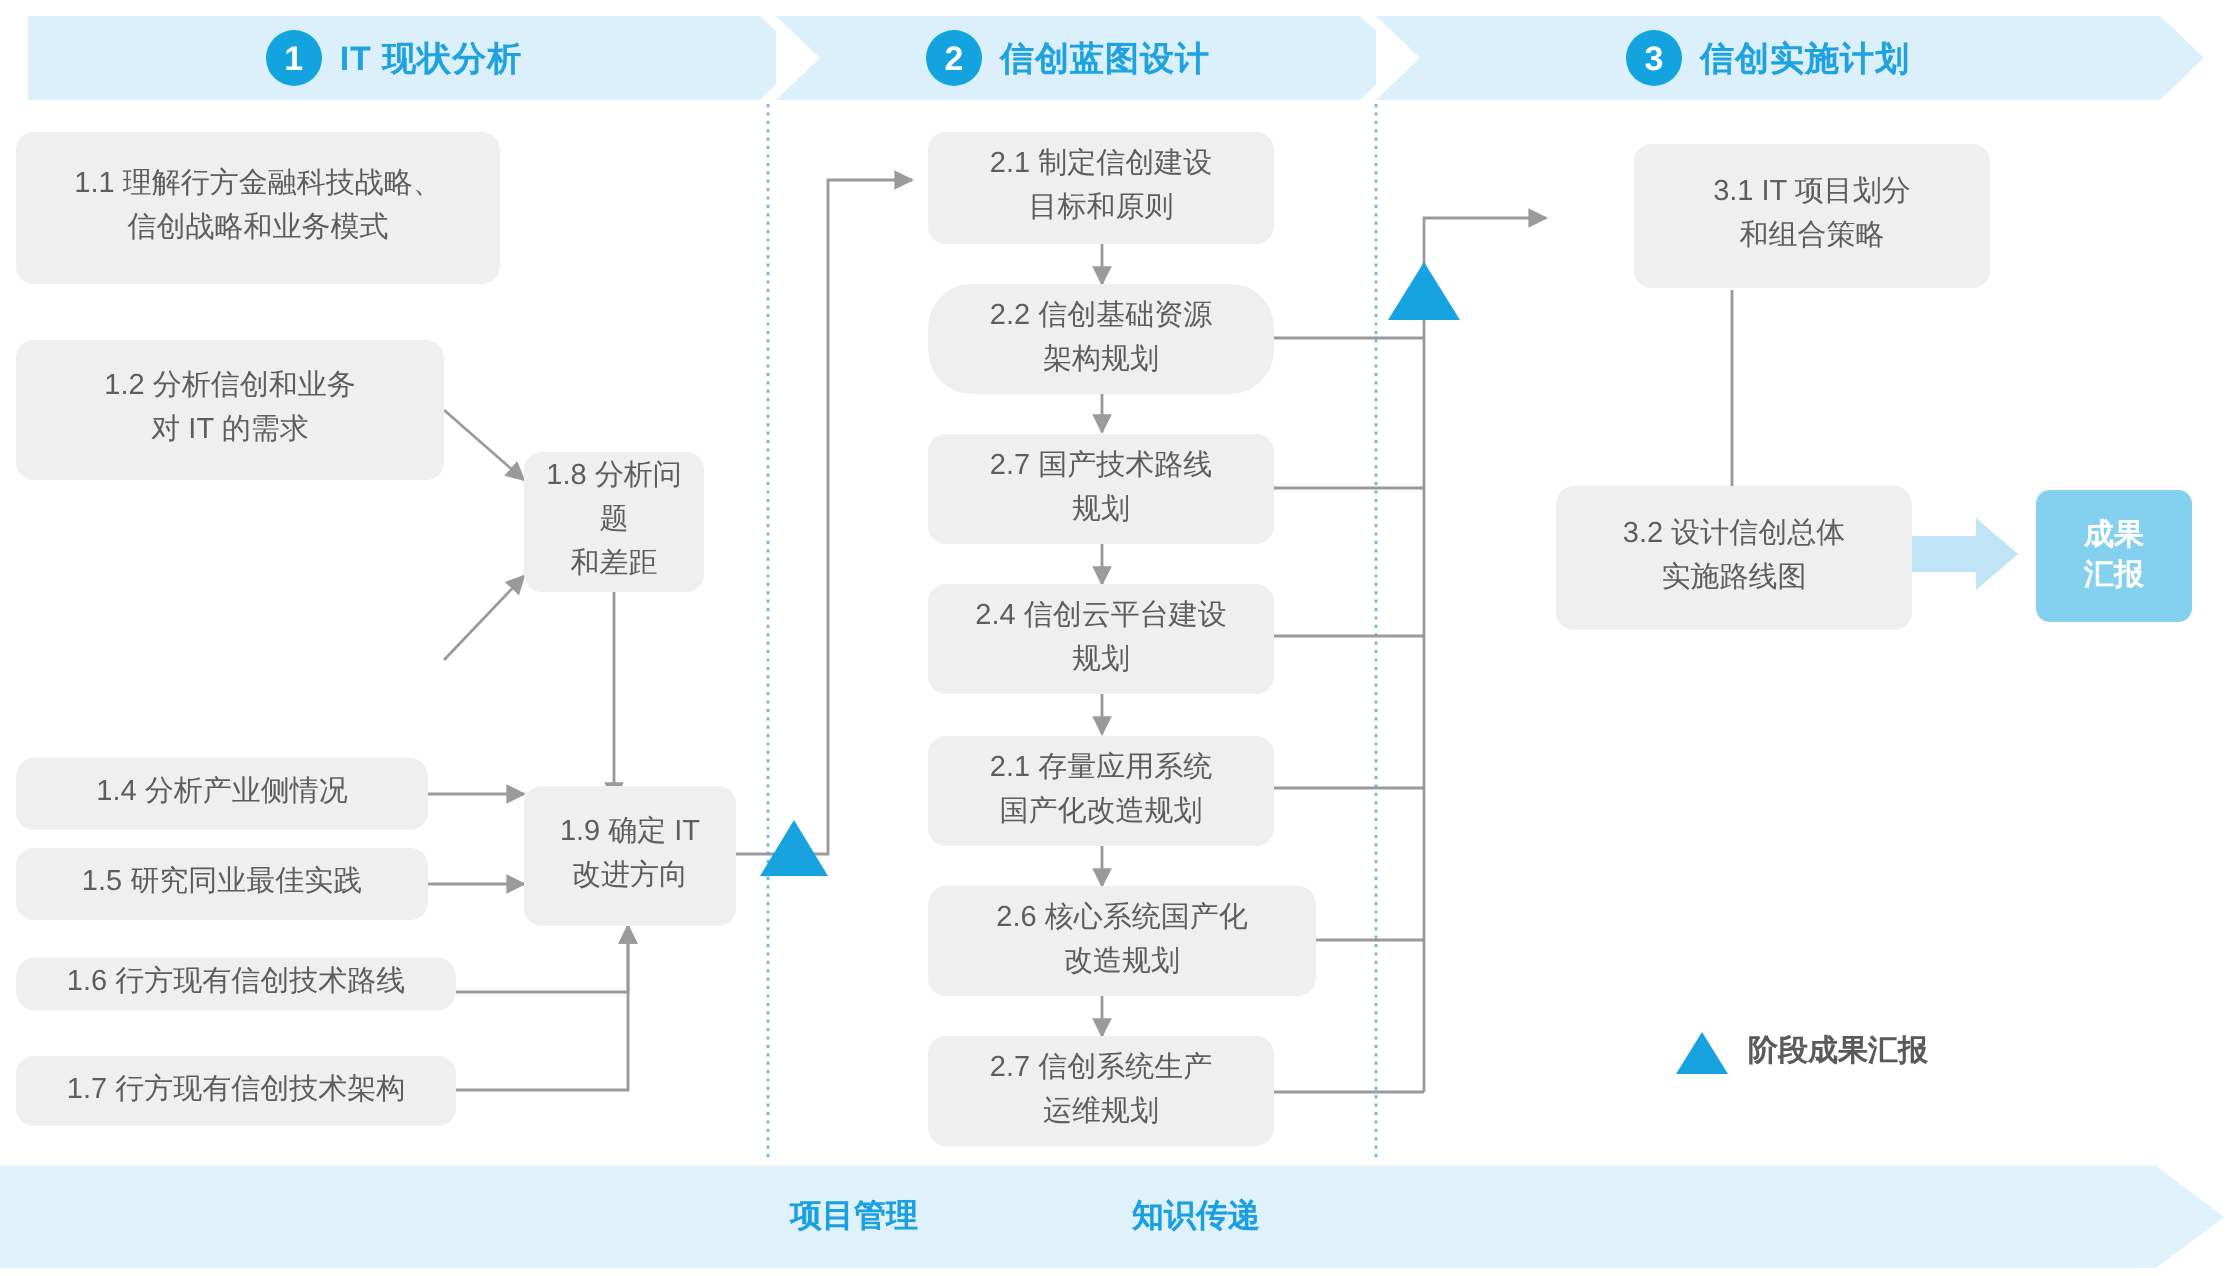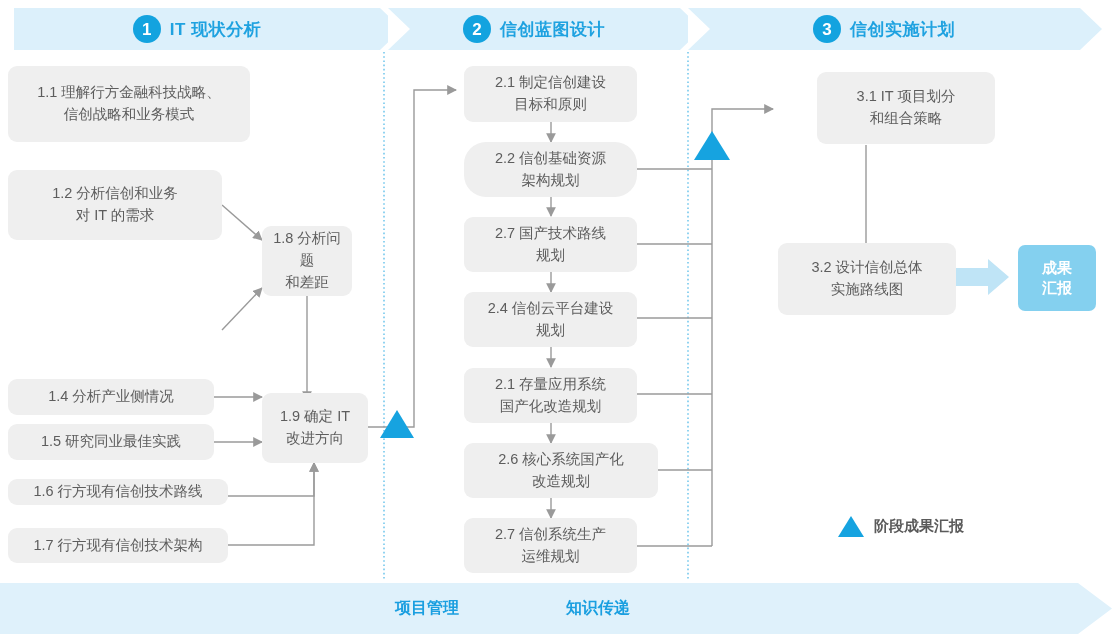--- a/index.html
+++ b/index.html
@@ -78,21 +78,21 @@
     font-size:15px;font-weight:bold;
     line-height:1.35;
     display:flex;align-items:center;justify-content:center;
     text-align:center;
     white-space:pre-line;
   }
 
   
   .legend{
     position:absolute;
-    display:flex;align-items:center;gap:10px;
+    display:flex;gap:10px;
   }
   .legend-tri{
     width:0;height:0;
     border-left:13px solid transparent;
     border-right:13px solid transparent;
     border-bottom:21px solid #16A3E0;
   }
   .legend-label{
     font-size:15px;font-weight:bold;color:#5a5a5a;
     white-space:nowrap;

